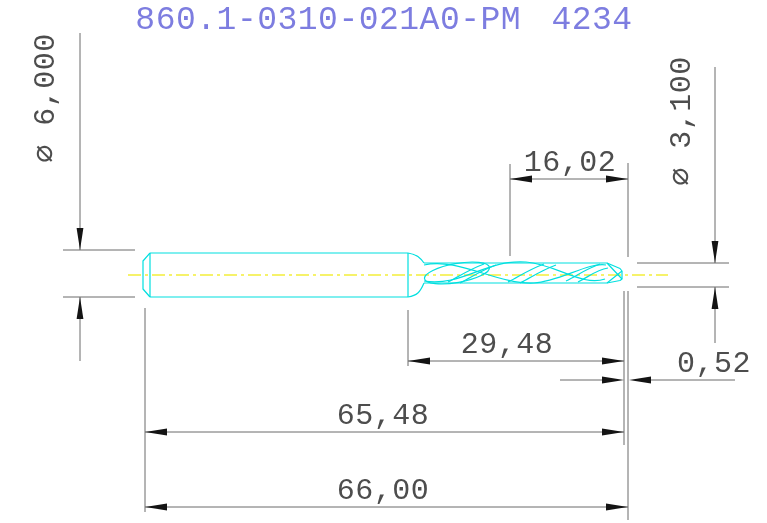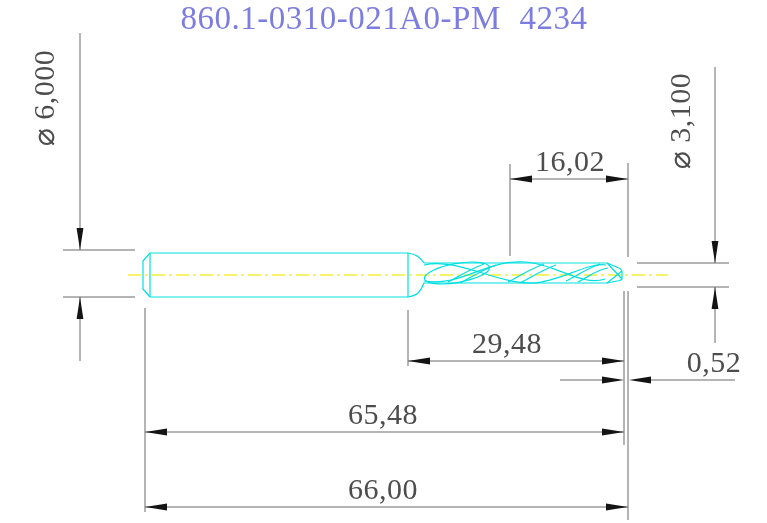--- a/index.html
+++ b/index.html
@@ -2,21 +2,21 @@
 <html style="--title: #7d7de0; --part_outline: #00dfdf; --centerline: #f4ee3a; --dimension_line: #6b6b6b; --arrow: #141414; --dimension_text: #4d4d4d; --background: #ffffff;"><head>
 <meta charset="utf-8">
 <style>
   :root{
     --title:#7d7de0; --part_outline:#00dfdf; --centerline:#f4ee3a;
     --dimension_line:#6b6b6b; --arrow:#141414; --dimension_text:#4d4d4d;
     --background:#ffffff;
   }
   html,body{margin:0;padding:0;background:var(--background);}
   .stage{position:relative;width:767px;height:523px;background:var(--background);overflow:hidden;
-         font-family:Liberation Serif, serif;}
+         font-family:Liberation Mono, monospace;}
   svg{display:block;}
   .part{stroke:var(--part_outline);fill:none;stroke-width:1.2;stroke-linejoin:round;}
   .cl{stroke:var(--centerline);fill:none;stroke-width:1.4;stroke-dasharray:13 4 3 4;}
   .dim{stroke:var(--dimension_line);fill:none;stroke-width:1;}
   .arw{fill:var(--arrow);stroke:none;}
   .dtxt{fill:var(--dimension-text,#4d4d4d);fill:var(--dimension_text);
         font-size:30px;letter-spacing:0.5px;font-weight:400;}
   .ttl{fill:var(--title);font-size:33px;letter-spacing:0.5px;word-spacing:10px;font-weight:400;}
 </style>
 </head>

